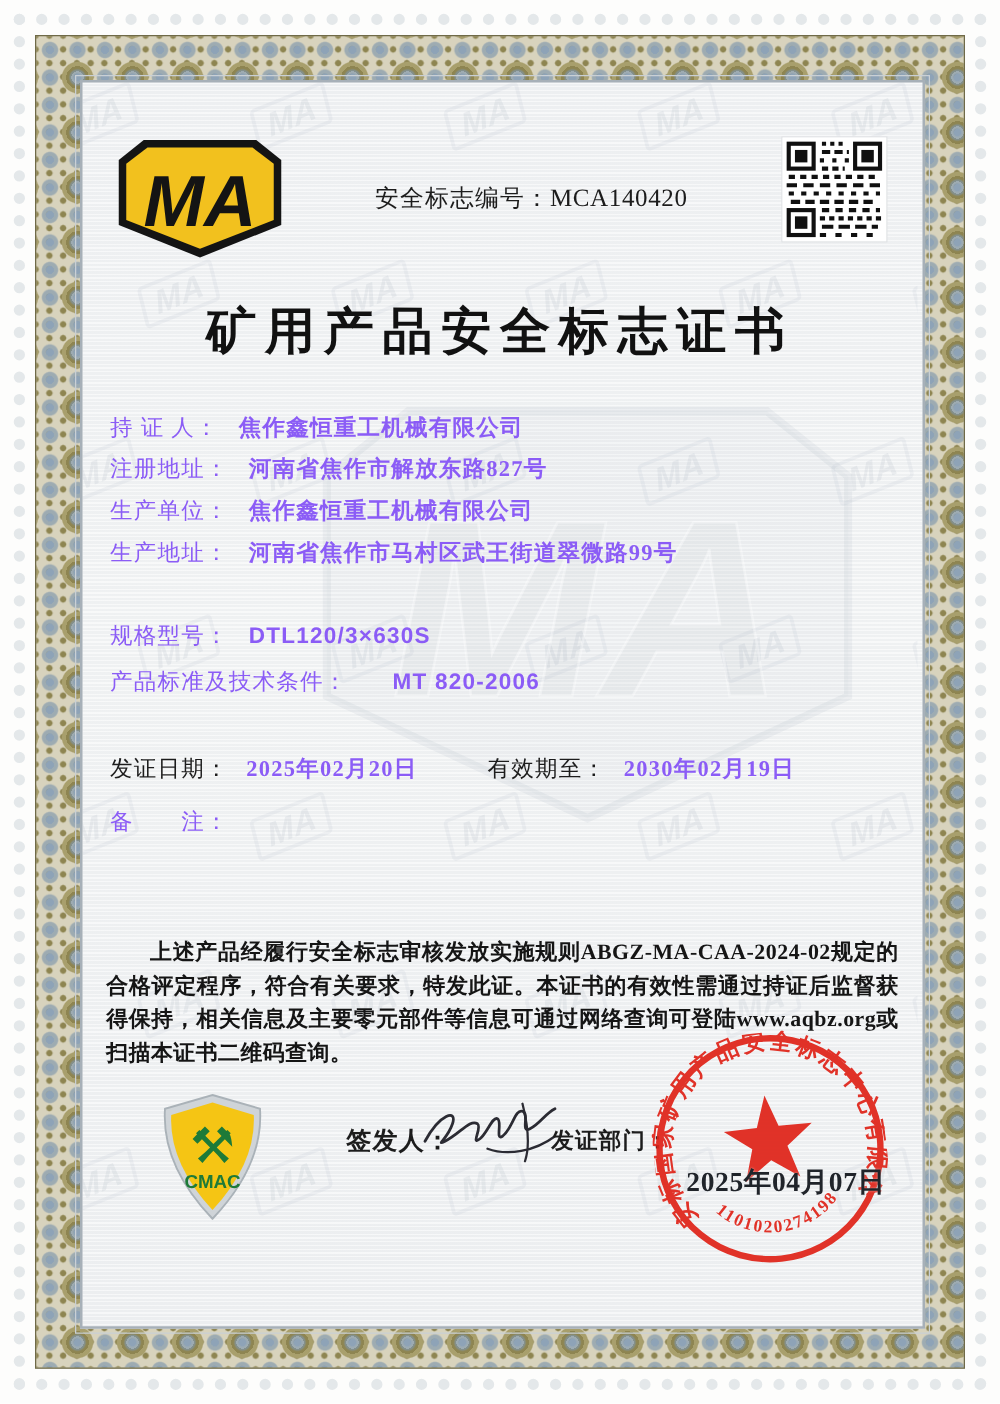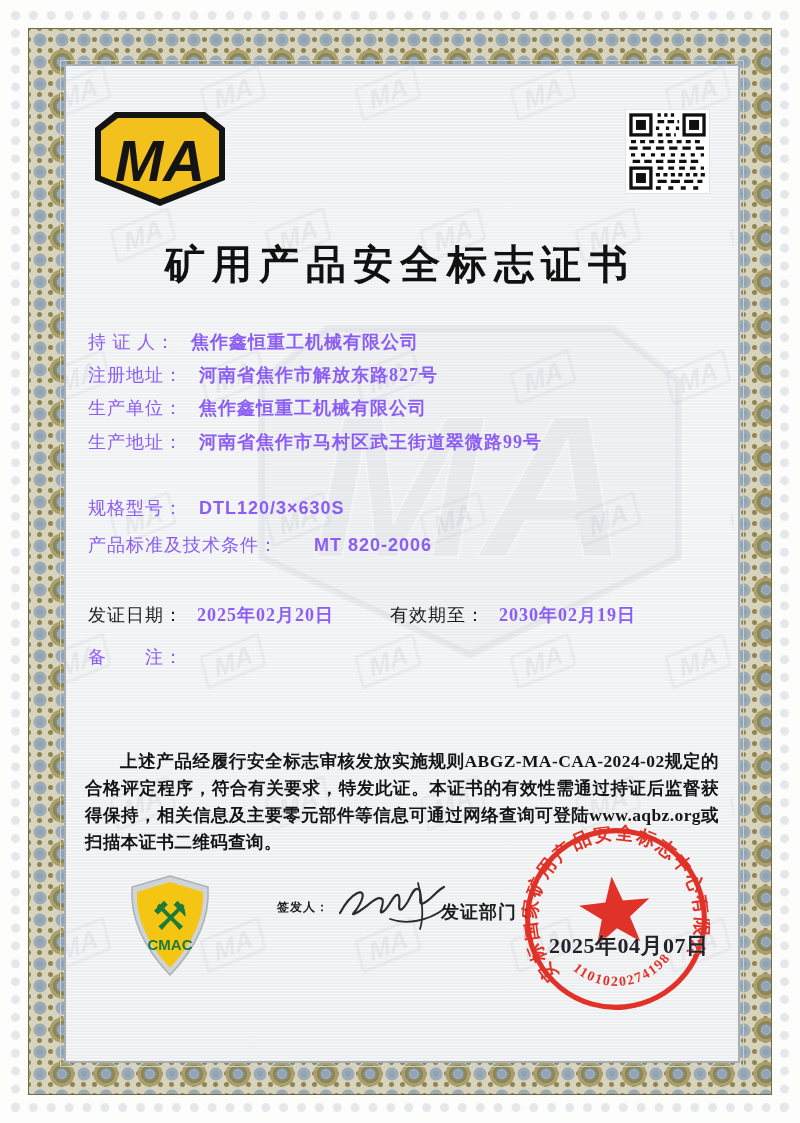--- a/index.html
+++ b/index.html
@@ -68,21 +68,21 @@
   .exp{margin-left:56px;}
 
   .para{
     position:absolute;left:85px;top:748px;width:634px;
     font-size:17.5px;line-height:27px;font-weight:bold;
     text-align:justify;text-indent:2em;letter-spacing:0.4px;color:#151515;
   }
 
   
   .cmac{position:absolute;left:124px;top:874px;width:92px;height:104px;}
-  .signer{position:absolute;left:277px;top:899px;font-size:12px;font-weight:bold;letter-spacing:1px;}
+  .signer{position:absolute;left:277px;top:899px;font-size:20px;font-weight:bold;letter-spacing:1px;}
   .sig{position:absolute;left:332px;top:872px;width:120px;height:62px;}
   .dept{position:absolute;left:441px;top:900px;font-size:18px;font-weight:bold;letter-spacing:1px;}
 
   .seal{position:absolute;left:523px;top:826px;width:186px;height:186px;transform:rotate(-6deg);opacity:0.93;}
   .seal-date{
     position:absolute;left:549px;top:931px;z-index:5;
     font-size:22px;font-weight:bold;letter-spacing:0.5px;color:#20242a;
     text-shadow:0 0 2px rgba(238,240,241,0.6);
   }
 </style>
@@ -136,20 +136,21 @@
     <polygon points="2,18 22,2 110,2 130,18 130,72 66,102 2,72" fill="rgba(170,180,192,0.10)" stroke="rgba(150,162,176,0.22)" stroke-width="2"></polygon>
     <text x="66" y="72" text-anchor="middle" font-family="Liberation Sans, DejaVu Sans, sans-serif" font-style="italic" font-weight="900" font-size="62" fill="rgba(160,170,182,0.16)" stroke="rgba(255,255,255,0.5)" stroke-width="0.6">MA</text>
   </svg>
 
   <svg class="ma-logo" viewBox="0 0 132 96">
     <polygon points="1,17 21,1 111,1 131,17 131,69 66,95 1,69" fill="#141414"></polygon>
     <polygon points="7,20 24,7 108,7 125,20 125,65 66,88 7,65" fill="#f2c11e"></polygon>
     <text x="66" y="70" text-anchor="middle" font-family="Liberation Sans, DejaVu Sans, sans-serif" font-style="italic" font-weight="900" font-size="58" fill="#141414">MA</text>
   </svg>
 
+  <div class="cert-no"><span>安全标志编号：</span><span class="num">MCA140420</span></div>
 
   <svg class="qr" viewBox="0 0 100 100">
     <rect x="0" y="0" width="100" height="100" fill="#ffffff"></rect>
     <g fill="#101010">
       <rect x="4" y="4" width="28" height="28"></rect>
         <rect x="8" y="8" width="20" height="20" fill="#fff"></rect>
         <rect x="12" y="12" width="12" height="12"></rect>
       <rect x="68" y="4" width="28" height="28"></rect>
         <rect x="72" y="8" width="20" height="20" fill="#fff"></rect>
         <rect x="76" y="12" width="12" height="12"></rect>

